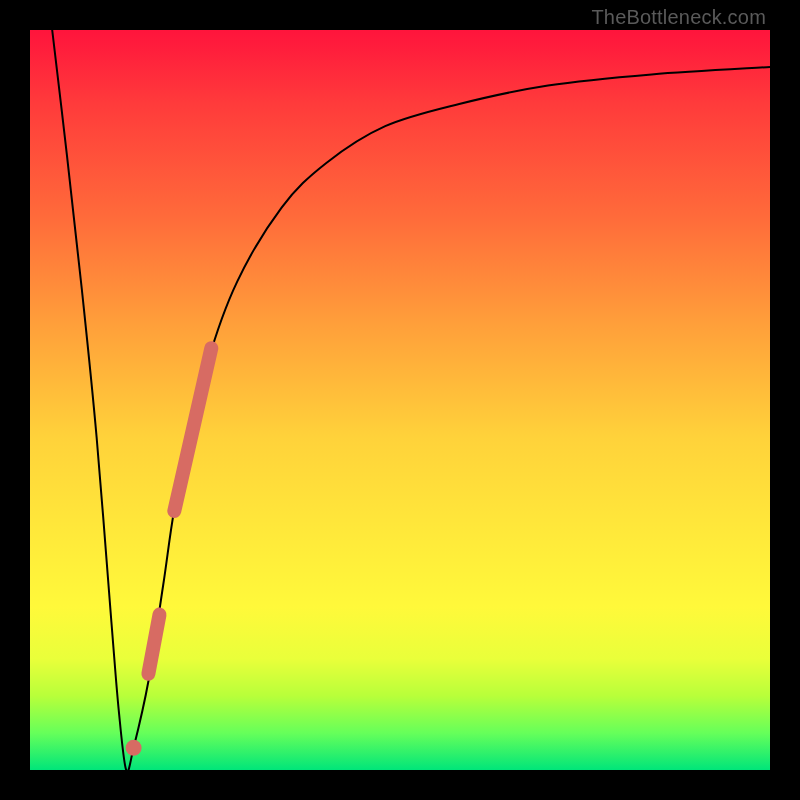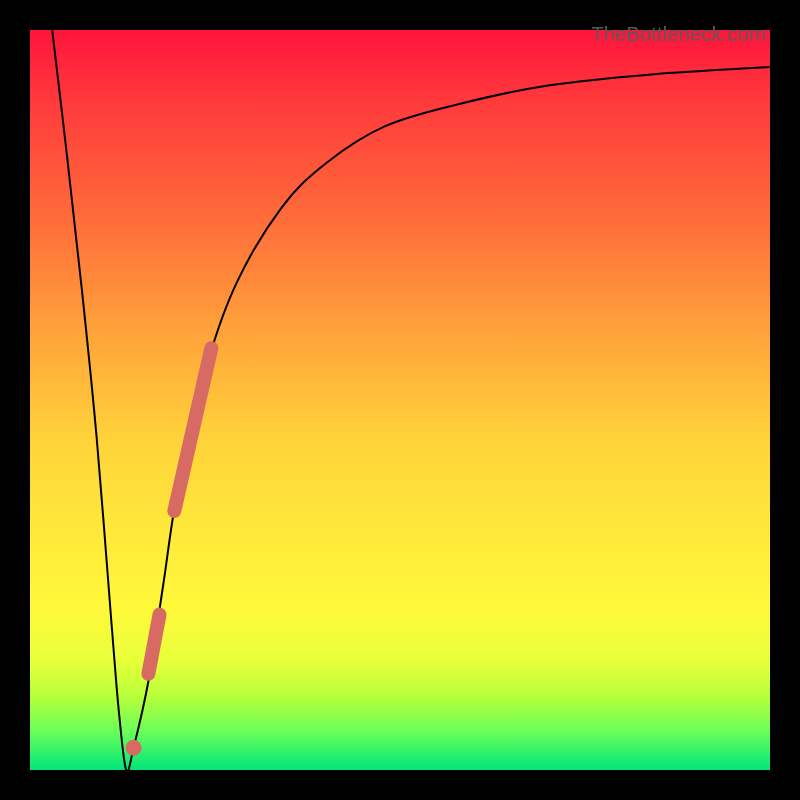--- a/index.html
+++ b/index.html
@@ -39,21 +39,20 @@
     );
   }
   .watermark {
     position: absolute;
     top: 6px;
     right: 34px;
     color: #5a5a5a;
     font-size: 20px;
     letter-spacing: 0.2px;
     user-select: none;
-    margin-top: 17px;
   }
   svg.curve {
     position: absolute;
     inset: 0;
     width: 740px;
     height: 740px;
     overflow: visible;
   }
   .overlay-seg {
     stroke: #d76b63;

